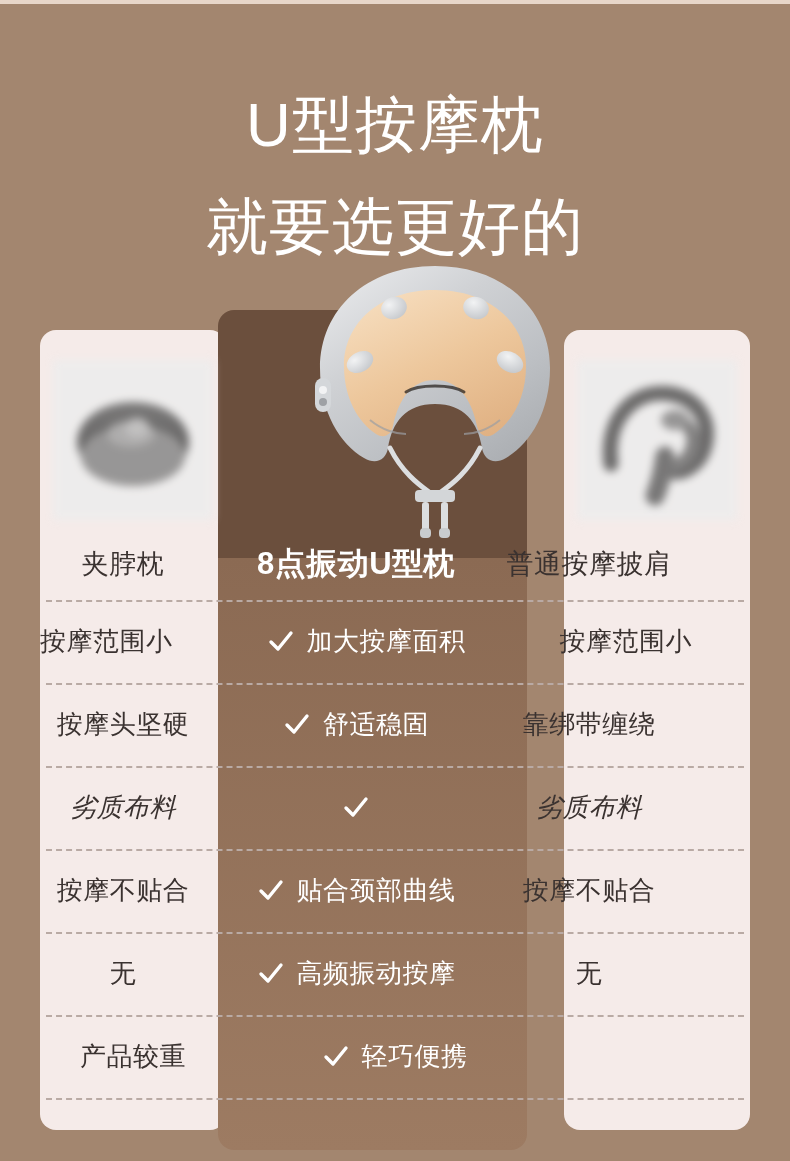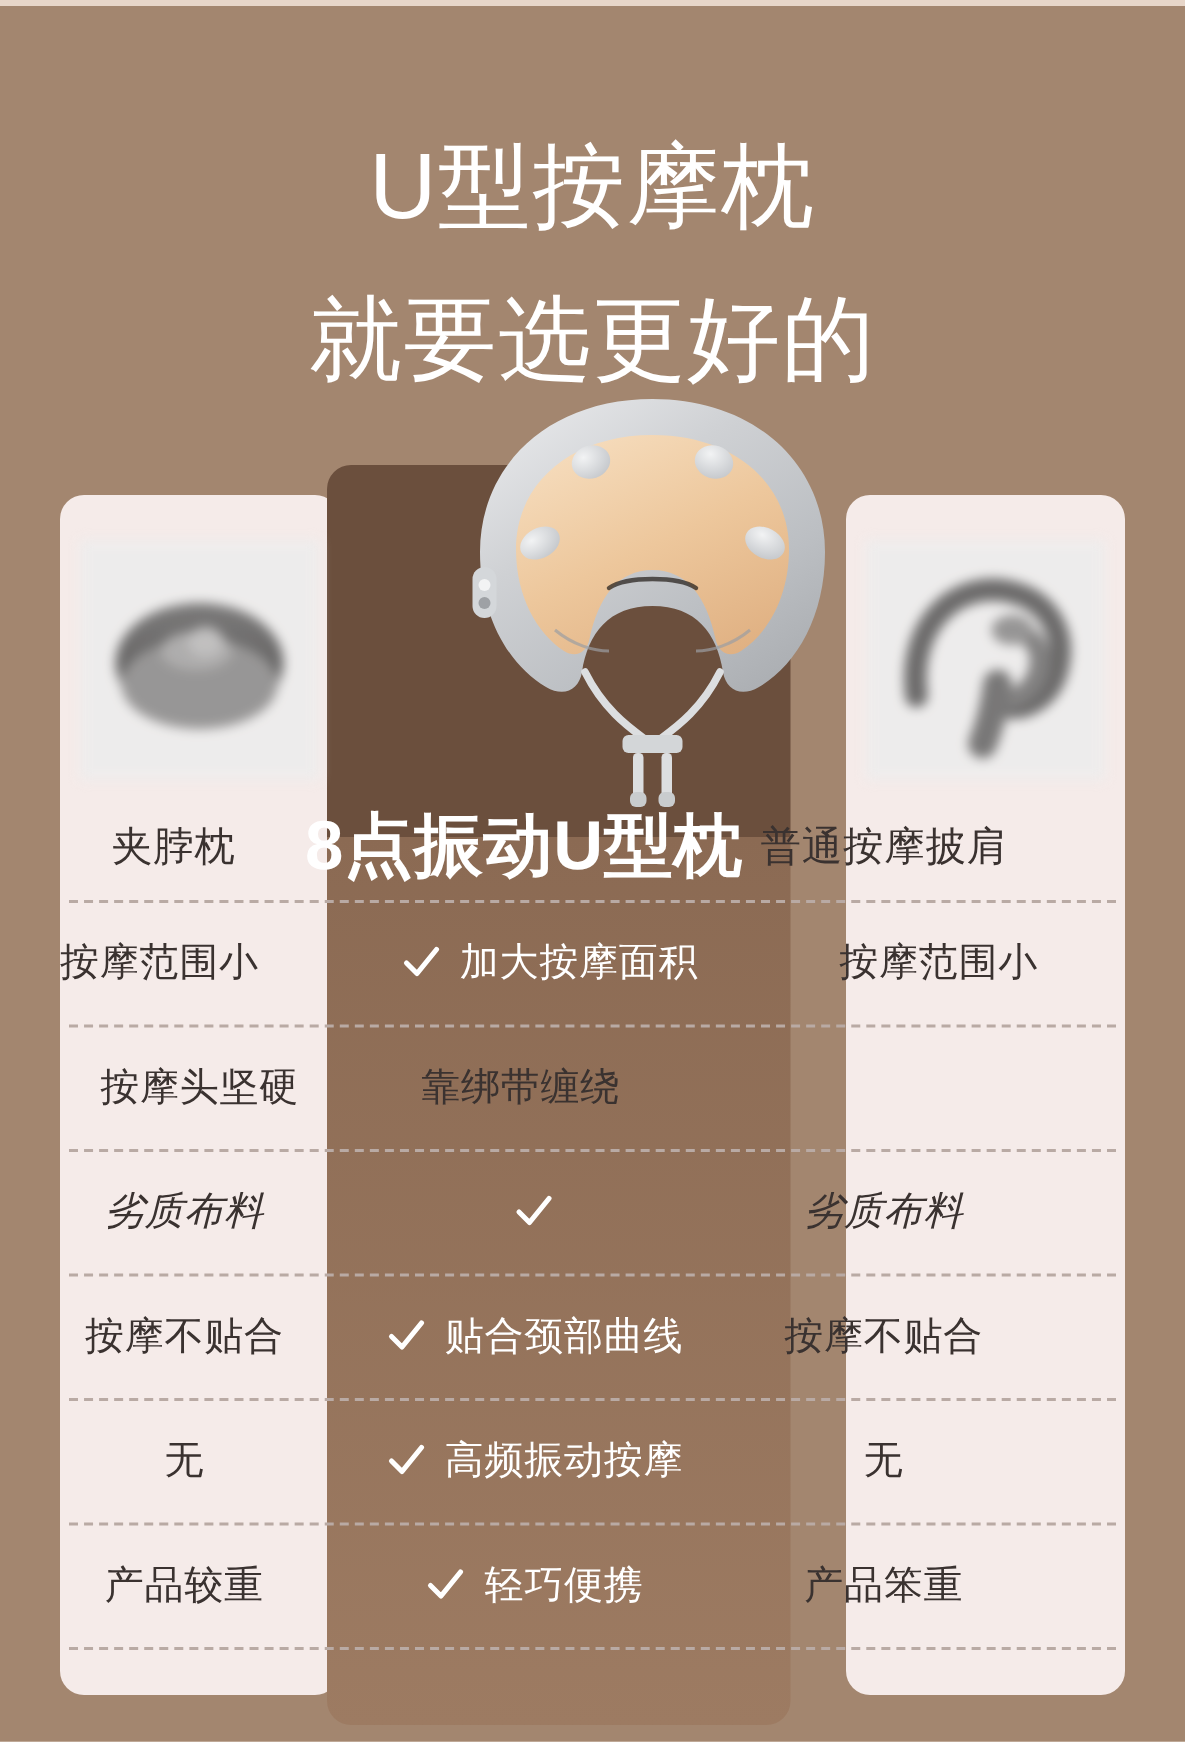--- a/index.html
+++ b/index.html
@@ -143,21 +143,21 @@
 
   
   .row.header {
     top: 198px;
     height: 72px;
   }
   .row.header .cell.side {
     font-size: 27px;
   }
   .row.header .cell.mid {
-    font-size: 46px;
+    font-size: 31px;
     font-weight: bold;
     letter-spacing: 0.5px;
   }
 
   
   .row.feature {
     height: 82px;
   }
 
   .check {
@@ -305,20 +305,26 @@
             </svg>
             <span>加大按摩面积</span>
           </div>
           <div class="gap"></div>
           <div class="cell side">按摩范围小</div>
         </div>
         <div class="divider" style="top: 353px;"></div>
         <div class="row feature" style="top: 353px;">
           <div class="cell side">按摩头坚硬</div>
           <div class="gap"></div>
+          <div class="cell mid">
+            <svg class="check" viewBox="0 0 28 28">
+              <path d="M4 15 L11 22 L24 6" fill="none" stroke="#ffffff" stroke-width="3.4" stroke-linecap="round" stroke-linejoin="round"></path>
+            </svg>
+            <span>舒适稳固</span>
+          </div>
           <div class="gap"></div>
           <div class="cell side">靠绑带缠绕</div>
         </div>
         <div class="divider" style="top: 436px;"></div>
         <div class="row feature" style="top: 436px; font-style: italic;">
           <div class="cell side">劣质布料</div>
           <div class="gap"></div>
           <div class="cell mid">
             <svg class="check" viewBox="0 0 28 28">
               <path d="M4 15 L11 22 L24 6" fill="none" stroke="#ffffff" stroke-width="3.4" stroke-linecap="round" stroke-linejoin="round"></path>
@@ -357,19 +363,18 @@
         <div class="row feature" style="top: 685px;">
           <div class="cell side">产品较重</div>
           <div class="gap"></div>
           <div class="cell mid">
             <svg class="check" viewBox="0 0 28 28">
               <path d="M4 15 L11 22 L24 6" fill="none" stroke="#ffffff" stroke-width="3.4" stroke-linecap="round" stroke-linejoin="round"></path>
             </svg>
             <span>轻巧便携</span>
           </div>
           <div class="gap"></div>
-          <div class="cell side">产品笨重</div>
         </div>
         <div class="divider" style="top: 768px;"></div>
       </div>
 
   </div>
 </div>
 
 </body></html>

